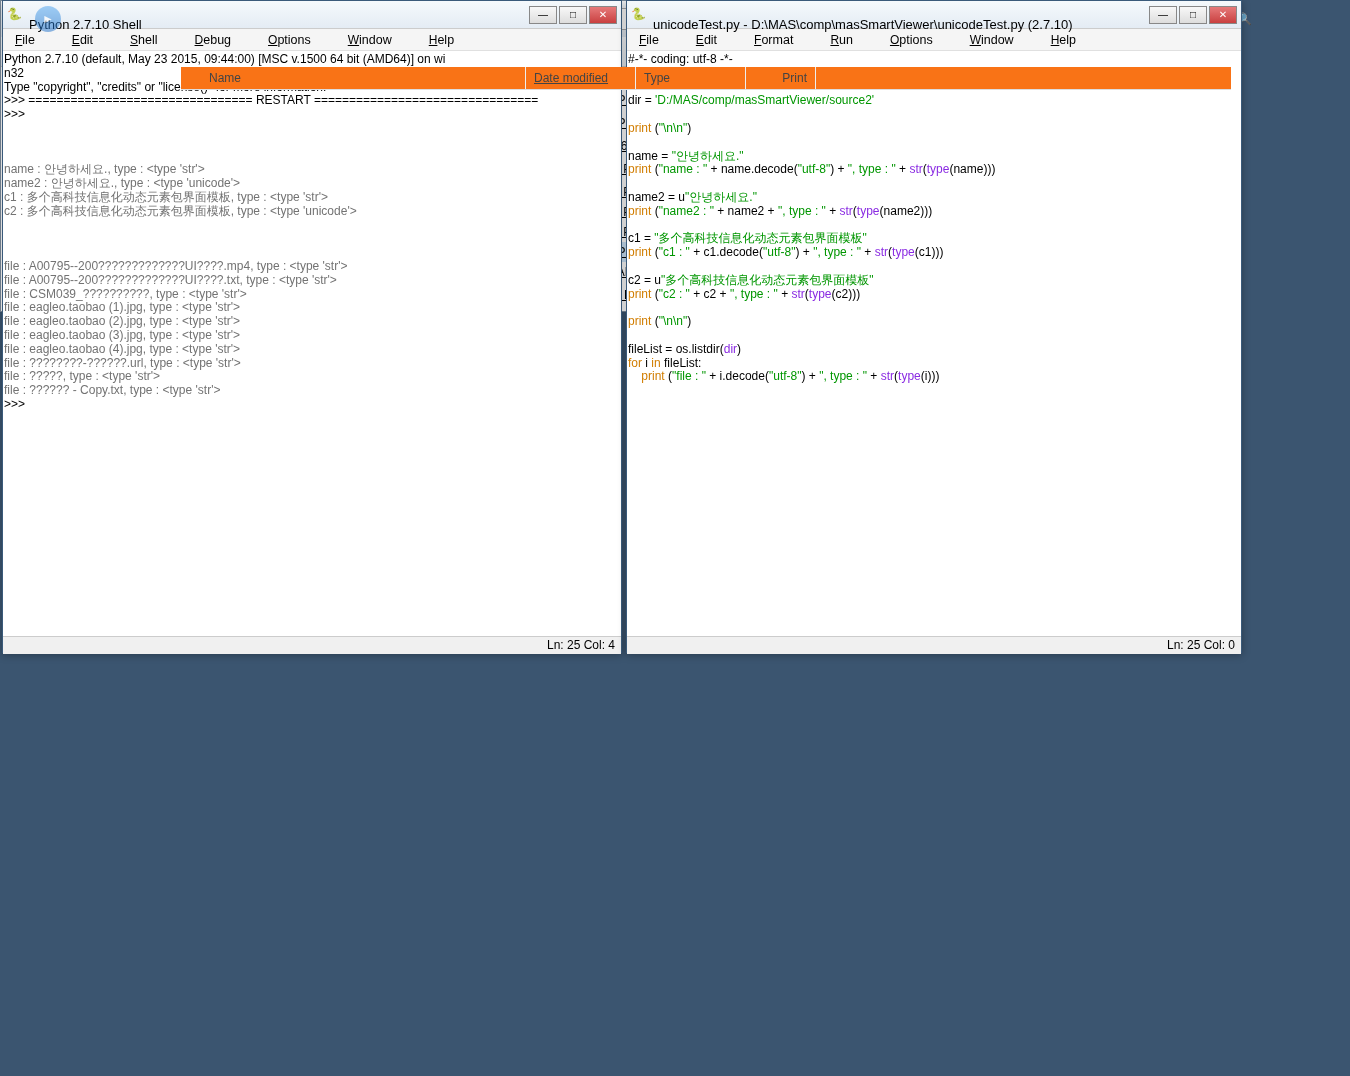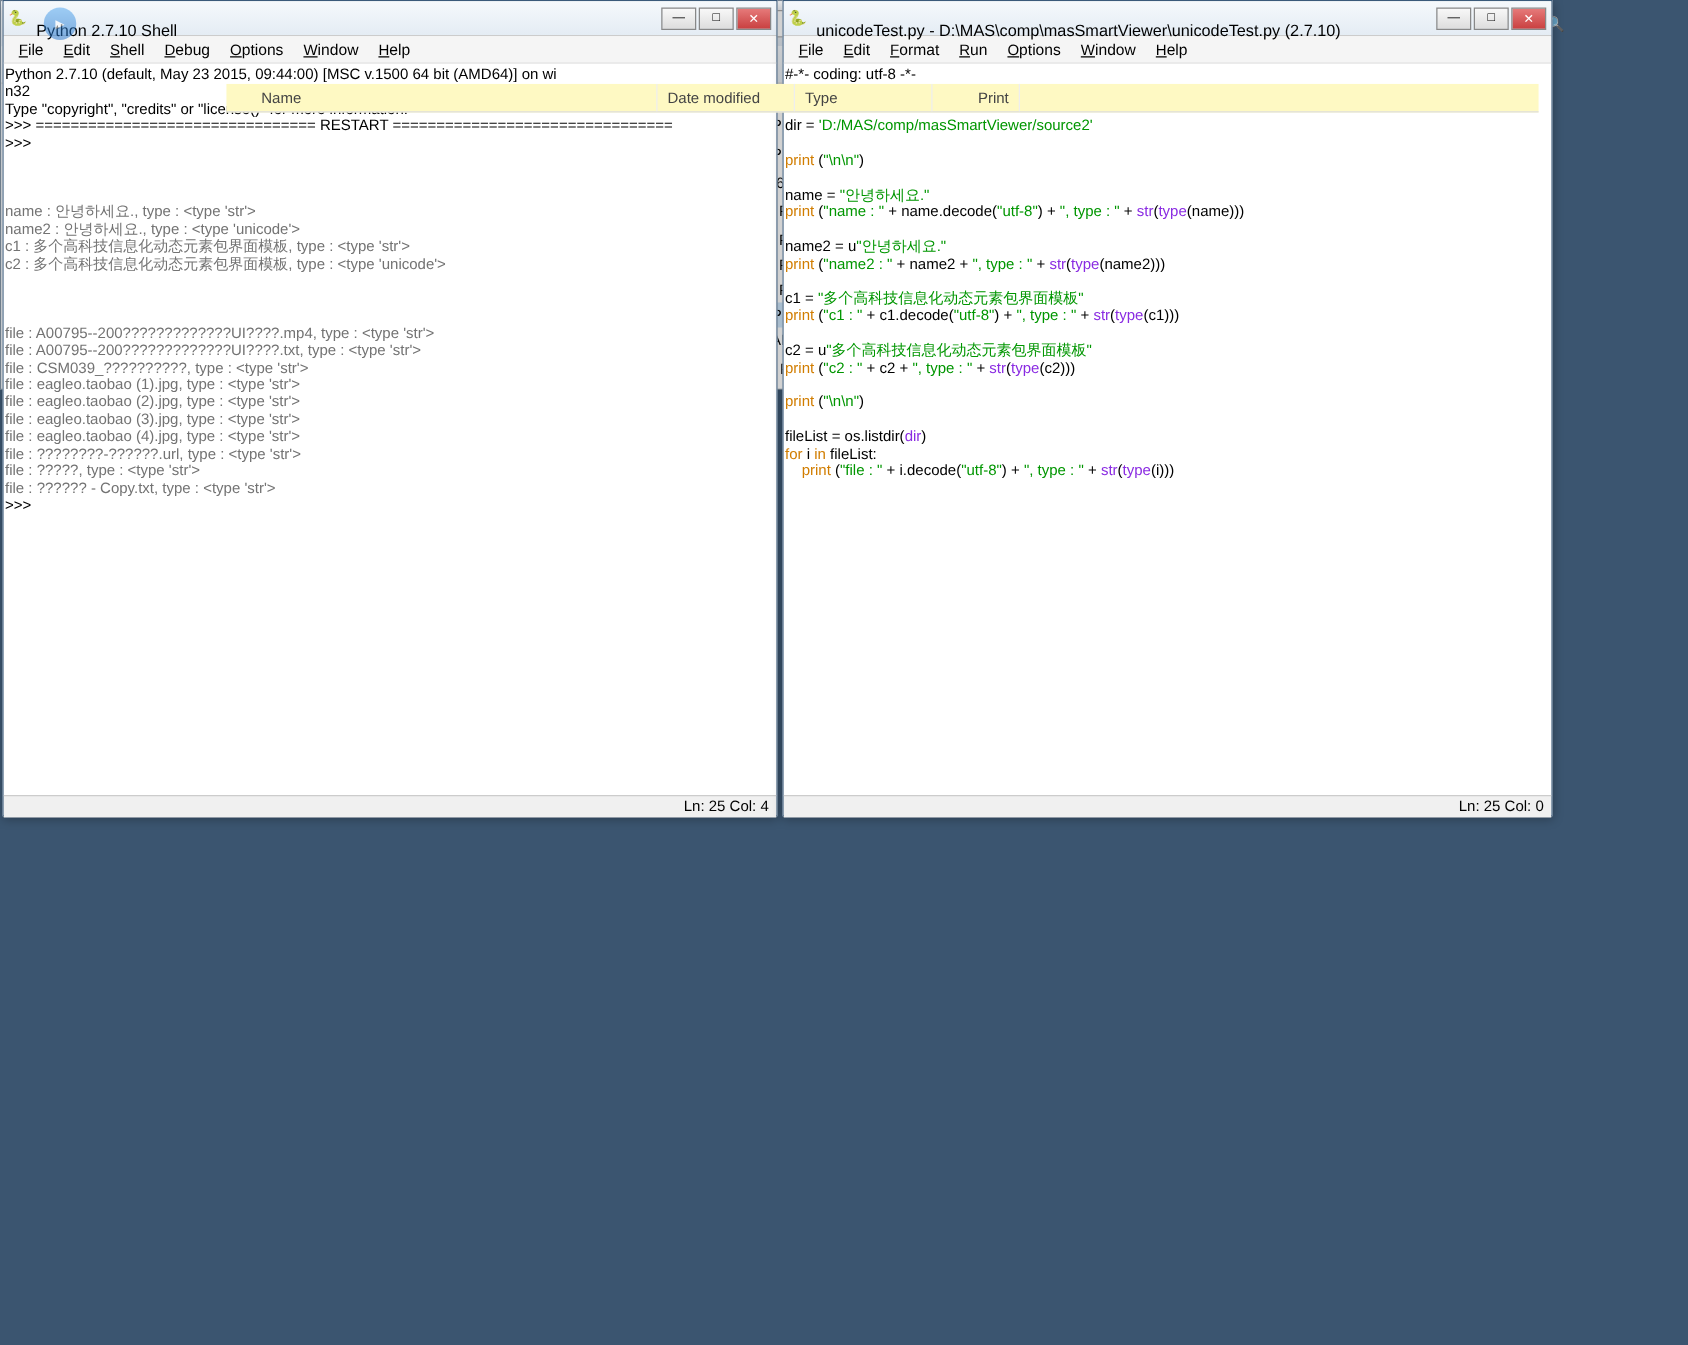--- a/index.html
+++ b/index.html
@@ -6,21 +6,21 @@
 body { background: #3b5570; width: 1350px; height: 1076px; overflow: hidden; position: relative; }
 
 .window { position: absolute; background: #fff; border: 1px solid #3a5a7a; box-shadow: 0 2px 8px rgba(0,0,0,0.3); }
 .titlebar { height: 28px; background: linear-gradient(to bottom, #f5f9fc, #e4ecf4); display: flex; align-items: center; padding: 0 4px; border-bottom: 1px solid #ccc; }
 .titlebar .icon { width: 16px; height: 16px; margin-right: 6px; }
 .titlebar .title-text { flex: 1; color: #000; font-size: 13px; overflow: hidden; white-space: nowrap; margin-top: 20px; }
 .titlebar .win-controls { display: flex; gap: 0; }
 .titlebar .win-btn { width: 28px; height: 18px; border: 1px solid #888; background: linear-gradient(to bottom, #f8f8f8, #ddd); margin-left: 2px; display: flex; align-items: center; justify-content: center; font-size: 10px; cursor: pointer; }
 .titlebar .win-btn.close { background: linear-gradient(to bottom, #e67a7a, #c94040); color: #fff; }
 
-.menubar { height: 22px; background: #f5f5f5; display: flex; align-items: center; padding: 0 4px; border-bottom: 1px solid #e0e0e0; }
+.menubar { height: 22px; background: #f5f5f5; display: flex; align-items: center; padding: 0 4px; border-bottom: 1px solid #e0e0e0; gap: 21px; }
 .menu-item { padding: 2px 8px; cursor: pointer; font-size: 12.5px; }
 .menu-item u { text-decoration: underline; }
 
 .editor-area { font-family: 'Courier New', monospace; font-size: 13px; line-height: 1.15; padding: 2px 1px; white-space: pre; overflow: auto; }
 .statusbar { height: 18px; background: #f0f0f0; border-top: 1px solid #ccc; text-align: right; padding: 1px 6px; font-size: 12px; }
 
 #shell-win { left: 2px; top: 0; width: 620px; height: 653px; }
 #shell-win .editor-area { height: 585px; background: #fff; }
 
 #editor-win { left: 626px; top: 0; width: 616px; height: 653px; }
@@ -51,27 +51,27 @@
 .exp-sidebar { width: 180px; border-right: 1px solid #ddd; padding: 6px 4px; overflow-y:auto; }
 .side-group { margin-bottom: 10px; }
 .side-group .head { display: flex; align-items: center; gap: 4px; padding: 2px; cursor: pointer; }
 .side-group .items { padding-left: 18px; }
 .side-item { display: flex; align-items: center; gap: 4px; padding: 2px; cursor: pointer; }
 .folder-icon { width: 14px; height: 11px; background: linear-gradient(to bottom, #fce28a, #f0c14b); border: 1px solid #d4a93a; border-radius: 1px; }
 .lib-icon { width: 14px; height: 14px; background: linear-gradient(to bottom, #c8d8ec, #8aa8cc); border: 1px solid #6a88ac; }
 .star-icon { color: #f0c030; font-size: 14px; }
 
 .exp-main { flex: 1; overflow-y: auto; }
-.file-header { display: flex; border-bottom: 1px solid #ddd; background: #fef9c3; position: sticky; top: 0; }
+.file-header { display: flex; border-bottom: 1px solid #ddd; background: #f97316; position: sticky; top: 0; }
 .file-header .col { padding: 4px 8px; border-right: 1px solid #eee; font-size: 12px; color: #444; }
 .file-row { display: flex; padding: 2px 0; cursor: pointer; }
 .file-row.selected { background: #cde6fa; }
 .file-row .col { padding: 1px 8px; font-size: 12px; overflow: hidden; white-space: nowrap; }
 .col-name { width: 345px; display: flex; align-items: center; gap: 6px; }
-.col-date { width: 110px; }
+.col-date { width: 110px; text-decoration: underline; }
 .col-type { width: 110px; }
 .col-size { width: 70px; text-align: right; }
 .file-ico { width: 16px; height: 13px; flex-shrink: 0; }
 .file-ico.folder { background: linear-gradient(to bottom, #fce28a, #f0c14b); border: 1px solid #d4a93a; }
 .file-ico.file { background: #fff; border: 1px solid #999; }
 .file-ico.img { background: linear-gradient(to bottom, #b8e0b8, #88c088); border: 1px solid #6a9a6a; }
 </style>
 </head>
 <body>
 

